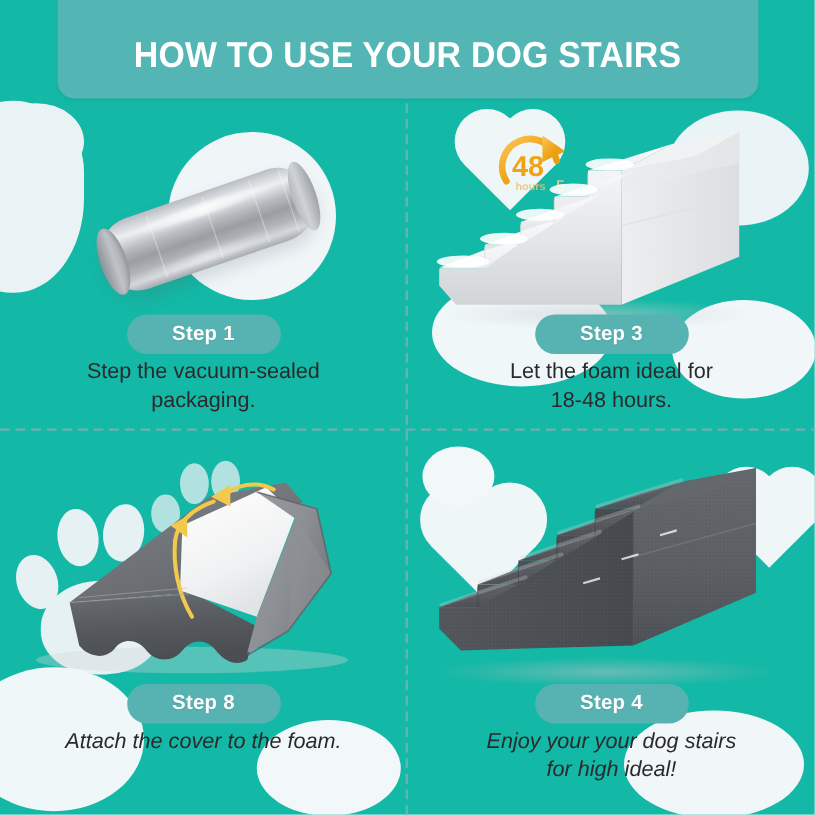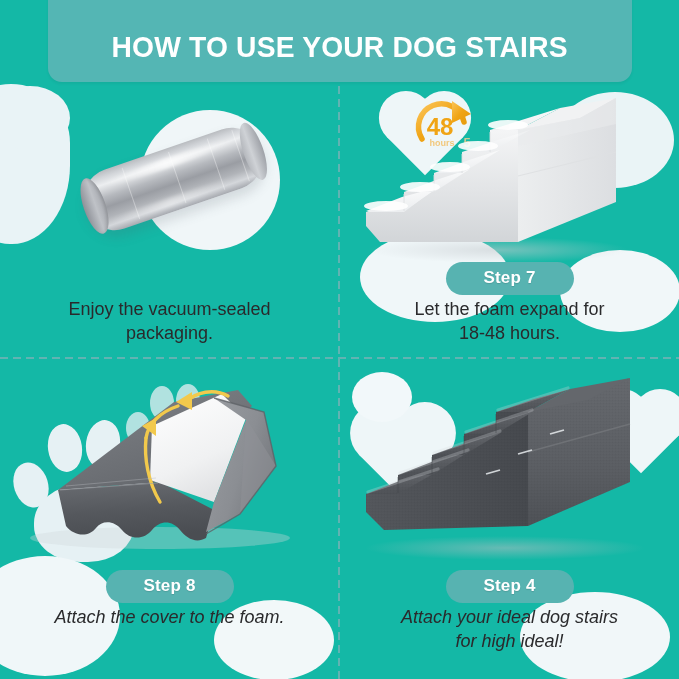--- a/index.html
+++ b/index.html
@@ -117,21 +117,21 @@
     box-sizing: border-box;
   }
   .panel.p1 { left: 0;     top: 0;   }
   .panel.p2 { left: 340px; top: 0;   }
   .panel.p3 { left: 0;     top: 272px; height: 321px; }
   .panel.p4 { left: 340px; top: 272px; height: 321px; }
 
   .art {
     position: absolute;
     left: 0;
-    top: 4px;
+    top: 16px;
     width: 339px;
     height: 178px;
   }
   .panel.p3 .art, .panel.p4 .art { height: 200px; }
 
   .pill {
     position: absolute;
     left: 50%;
     transform: translateX(-50%);
     background: #57b3b1;
@@ -307,22 +307,23 @@
             <div class="cap2"></div>
             <div class="sheen"></div>
             <div class="sheen2"></div>
             <div class="crease" style="left:26%;"></div>
             <div class="crease" style="left:52%;"></div>
             <div class="crease" style="left:74%;"></div>
             <div class="crease" style="left:88%;"></div>
           </div>
         </div>
       </div>
+      <div class="pill">Step 1</div>
       <div class="caption">
-        <div>Enjoy the vacuum-sealed</div>
+        <div>Step the vacuum-sealed</div>
         <div>packaging.</div>
       </div>
     </div>
 
     <div class="panel p2">
       <div class="art">
 
         <div class="icon48">
           <svg width="86" height="66" viewBox="0 0 86 66">
             <defs>
@@ -392,23 +393,23 @@
 
           <g fill="#ffffff" opacity="0.9">
             <ellipse cx="46" cy="116" rx="22" ry="5"></ellipse>
             <ellipse cx="80" cy="97" rx="20" ry="5"></ellipse>
             <ellipse cx="110" cy="77" rx="20" ry="5"></ellipse>
             <ellipse cx="138" cy="56" rx="20" ry="5"></ellipse>
             <ellipse cx="168" cy="35" rx="20" ry="5"></ellipse>
           </g>
         </svg>
       </div>
-      <div class="pill">Step 7</div>
+      <div class="pill">Step 3</div>
       <div class="caption">
-        <div>Let the foam expand for</div>
+        <div>Let the foam ideal for</div>
         <div>18-48 hours.</div>
       </div>
     </div>
 
     <div class="panel p3">
       <div class="art">
         <svg class="cover-svg" width="339" height="200" viewBox="0 0 339 200">
           <defs>
             <linearGradient id="coverDark" x1="0" y1="0" x2="0.2" y2="1">
               <stop offset="0%" stop-color="#6a6d72"></stop>
@@ -541,21 +542,21 @@
           <g stroke="#3f4247" stroke-width="1" opacity="0.5" fill="none">
             <path d="M58 115 L58 131"></path>
             <path d="M92 95 L92 112"></path>
             <path d="M124 74 L124 92"></path>
             <path d="M156 52 L156 71"></path>
           </g>
         </svg>
       </div>
       <div class="pill">Step 4</div>
       <div class="caption">
-        <div>Attach your ideal dog stairs</div>
+        <div>Enjoy your your dog stairs</div>
         <div>for high ideal!</div>
       </div>
     </div>
 
   </div>
 </div>
 
 <style>
   .heart:before {
     width: 100%; height: 100%;

